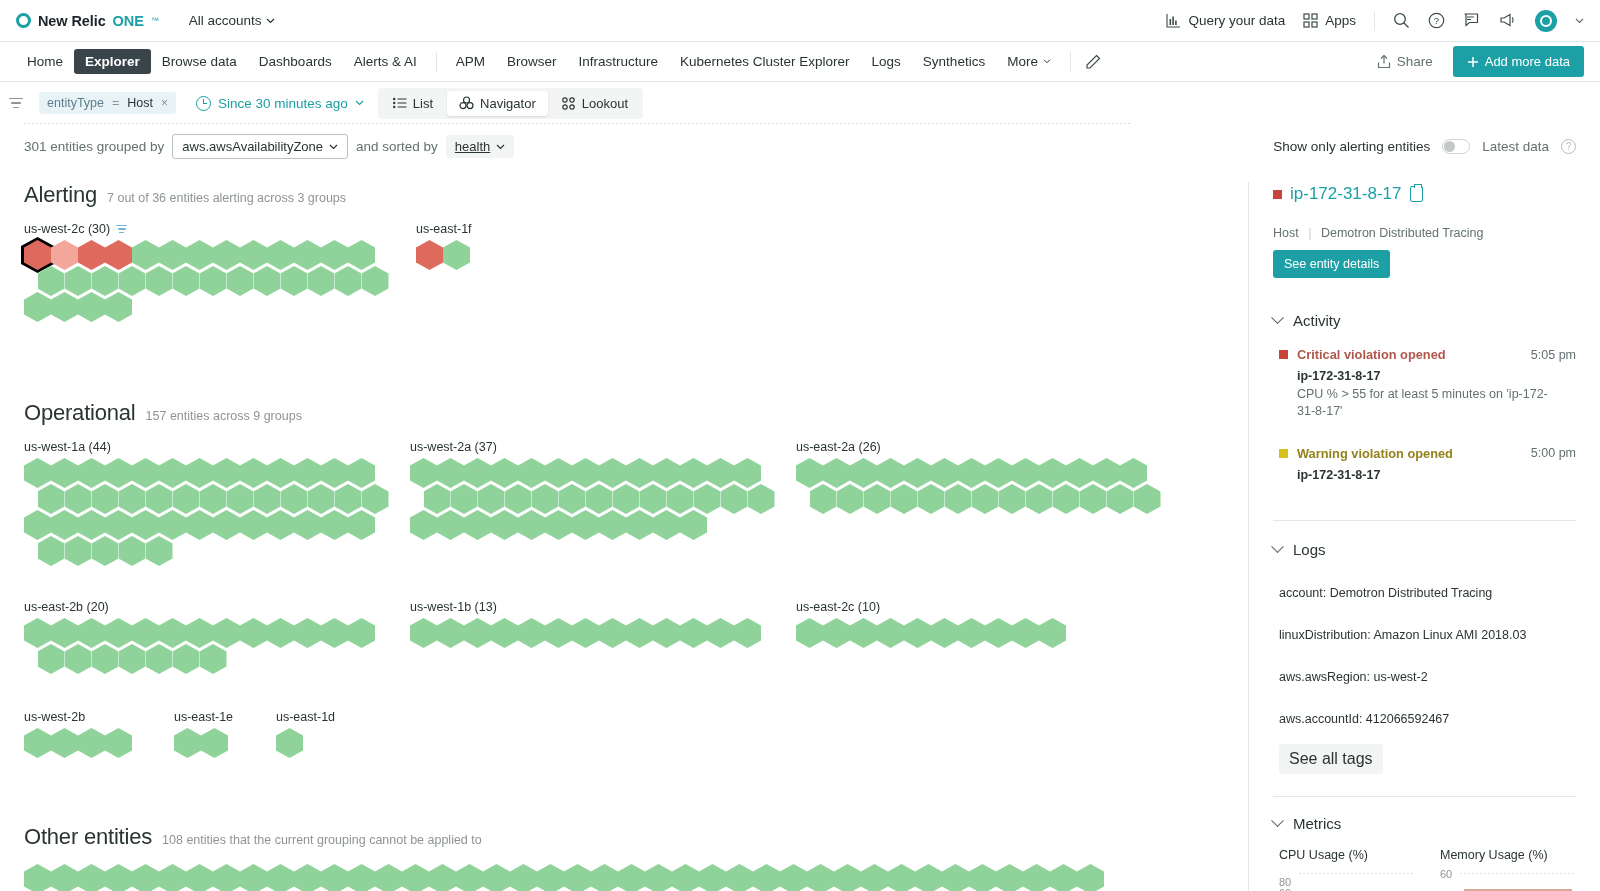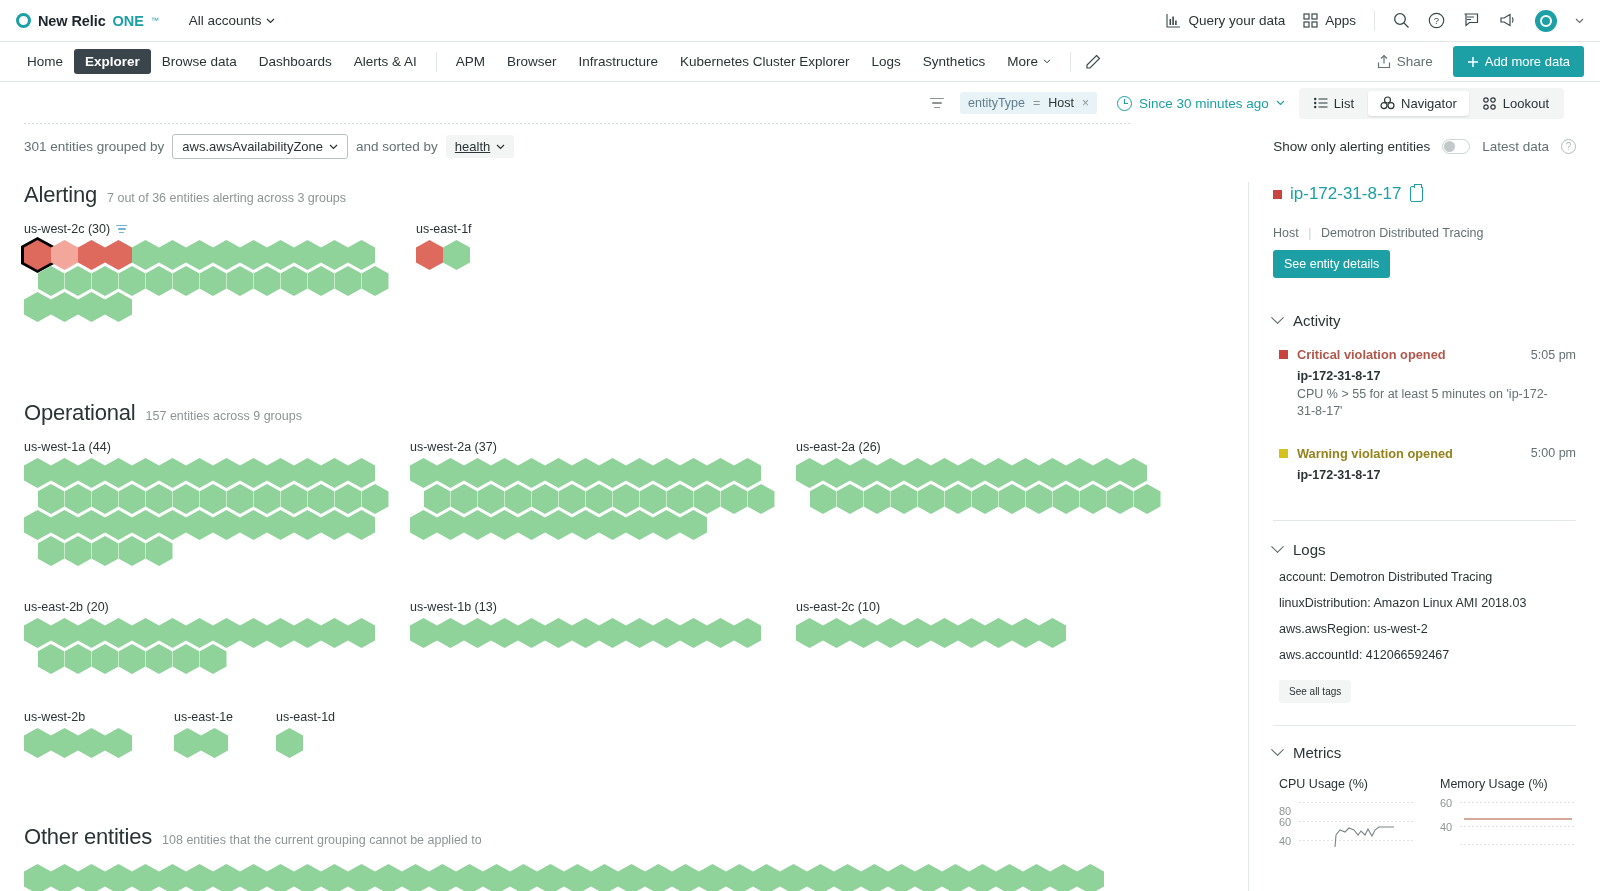--- a/index.html
+++ b/index.html
@@ -57,23 +57,22 @@
     padding:5px 8px;
   }
   .add-btn {
     background:#1ca0a5;color:#fff;font-size:13px;border:none;border-radius:3px;
     padding:8px 14px; display:flex;align-items:center;gap:6px;cursor:pointer;
     font-family:inherit;
   }
 
   
   .filterbar {
-    height:42px; display:flex; align-items:center; padding:0 36px;
+    height:42px; display:flex; align-items:center; padding:0 7px;
     position:relative;
-    justify-content:flex-end;
   }
   .filter-icon { width:18px; margin-right:14px; display:flex; flex-direction:column; gap:3px; align-items:center;}
   .filter-icon span { display:block;height:1.6px;background:#8e9494;border-radius:1px; }
   .filter-icon span:nth-child(1){width:14px}
   .filter-icon span:nth-child(2){width:10px}
   .filter-icon span:nth-child(3){width:6px}
   .chip {
     background:#e8f3f7; border-radius:3px; padding:4px 8px;
     font-size:12.5px; display:flex; align-items:center; gap:8px; color:#2a3434;
   }
@@ -185,23 +184,23 @@
   }
   .chev { width:9px;height:9px;border-right:1.6px solid #5a6565;border-bottom:1.6px solid #5a6565;transform:rotate(45deg) translate(-2px,-2px);}
   .act-item { margin-top:18px; margin-left:6px; }
   .act-row { display:flex; align-items:center; }
   .act-title { font-size:12.8px; font-weight:bold; color:#b1574c; margin-left:9px; }
   .act-title.warn{ color:#94821c; }
   .act-time { margin-left:auto; font-size:12.5px; color:#637171; }
   .act-host { font-size:12.5px; font-weight:bold; color:#2a3434; margin:7px 0 3px 18px; }
   .act-desc { font-size:12.5px; color:#637171; margin-left:18px; line-height:1.35; max-width:262px;}
   .divider { height:1px; background:#e3e7e7; margin:24px 0 0 0; }
-  .tag-row { font-size:12.5px; color:#2a3434; margin-top:12px; margin-left:6px;}
+  .tag-row { font-size:12.5px; color:#2a3434; margin-top:28px; margin-left:6px;}
   .see-tags {
-    margin:18px 0 0 6px; background:#f3f4f4; border:none; border-radius:3px; font-size:10px;
+    margin:18px 0 0 6px; background:#f3f4f4; border:none; border-radius:3px; font-size:16px;
     padding:6px 10px; color:#2a3434; cursor:pointer; font-family:inherit;
   }
   .metrics-row{ display:flex; gap:26px; margin-top:16px; margin-left:6px; }
   .metric { width:135px; }
   .metric-title{ font-size:12.5px; color:#2a3434; margin-bottom:6px;}
   .metric-body{ position:relative; height:50px; }
   .m-tick{ position:absolute; left:0; font-size:11px; color:#8e9494; }
   .m-grid{ position:absolute; left:20px; right:0; height:1px;
     background:repeating-linear-gradient(to right,#dfe3e3 0 2px,transparent 2px 4px); }
   .m-svg{ position:absolute; left:20px; top:0; }

